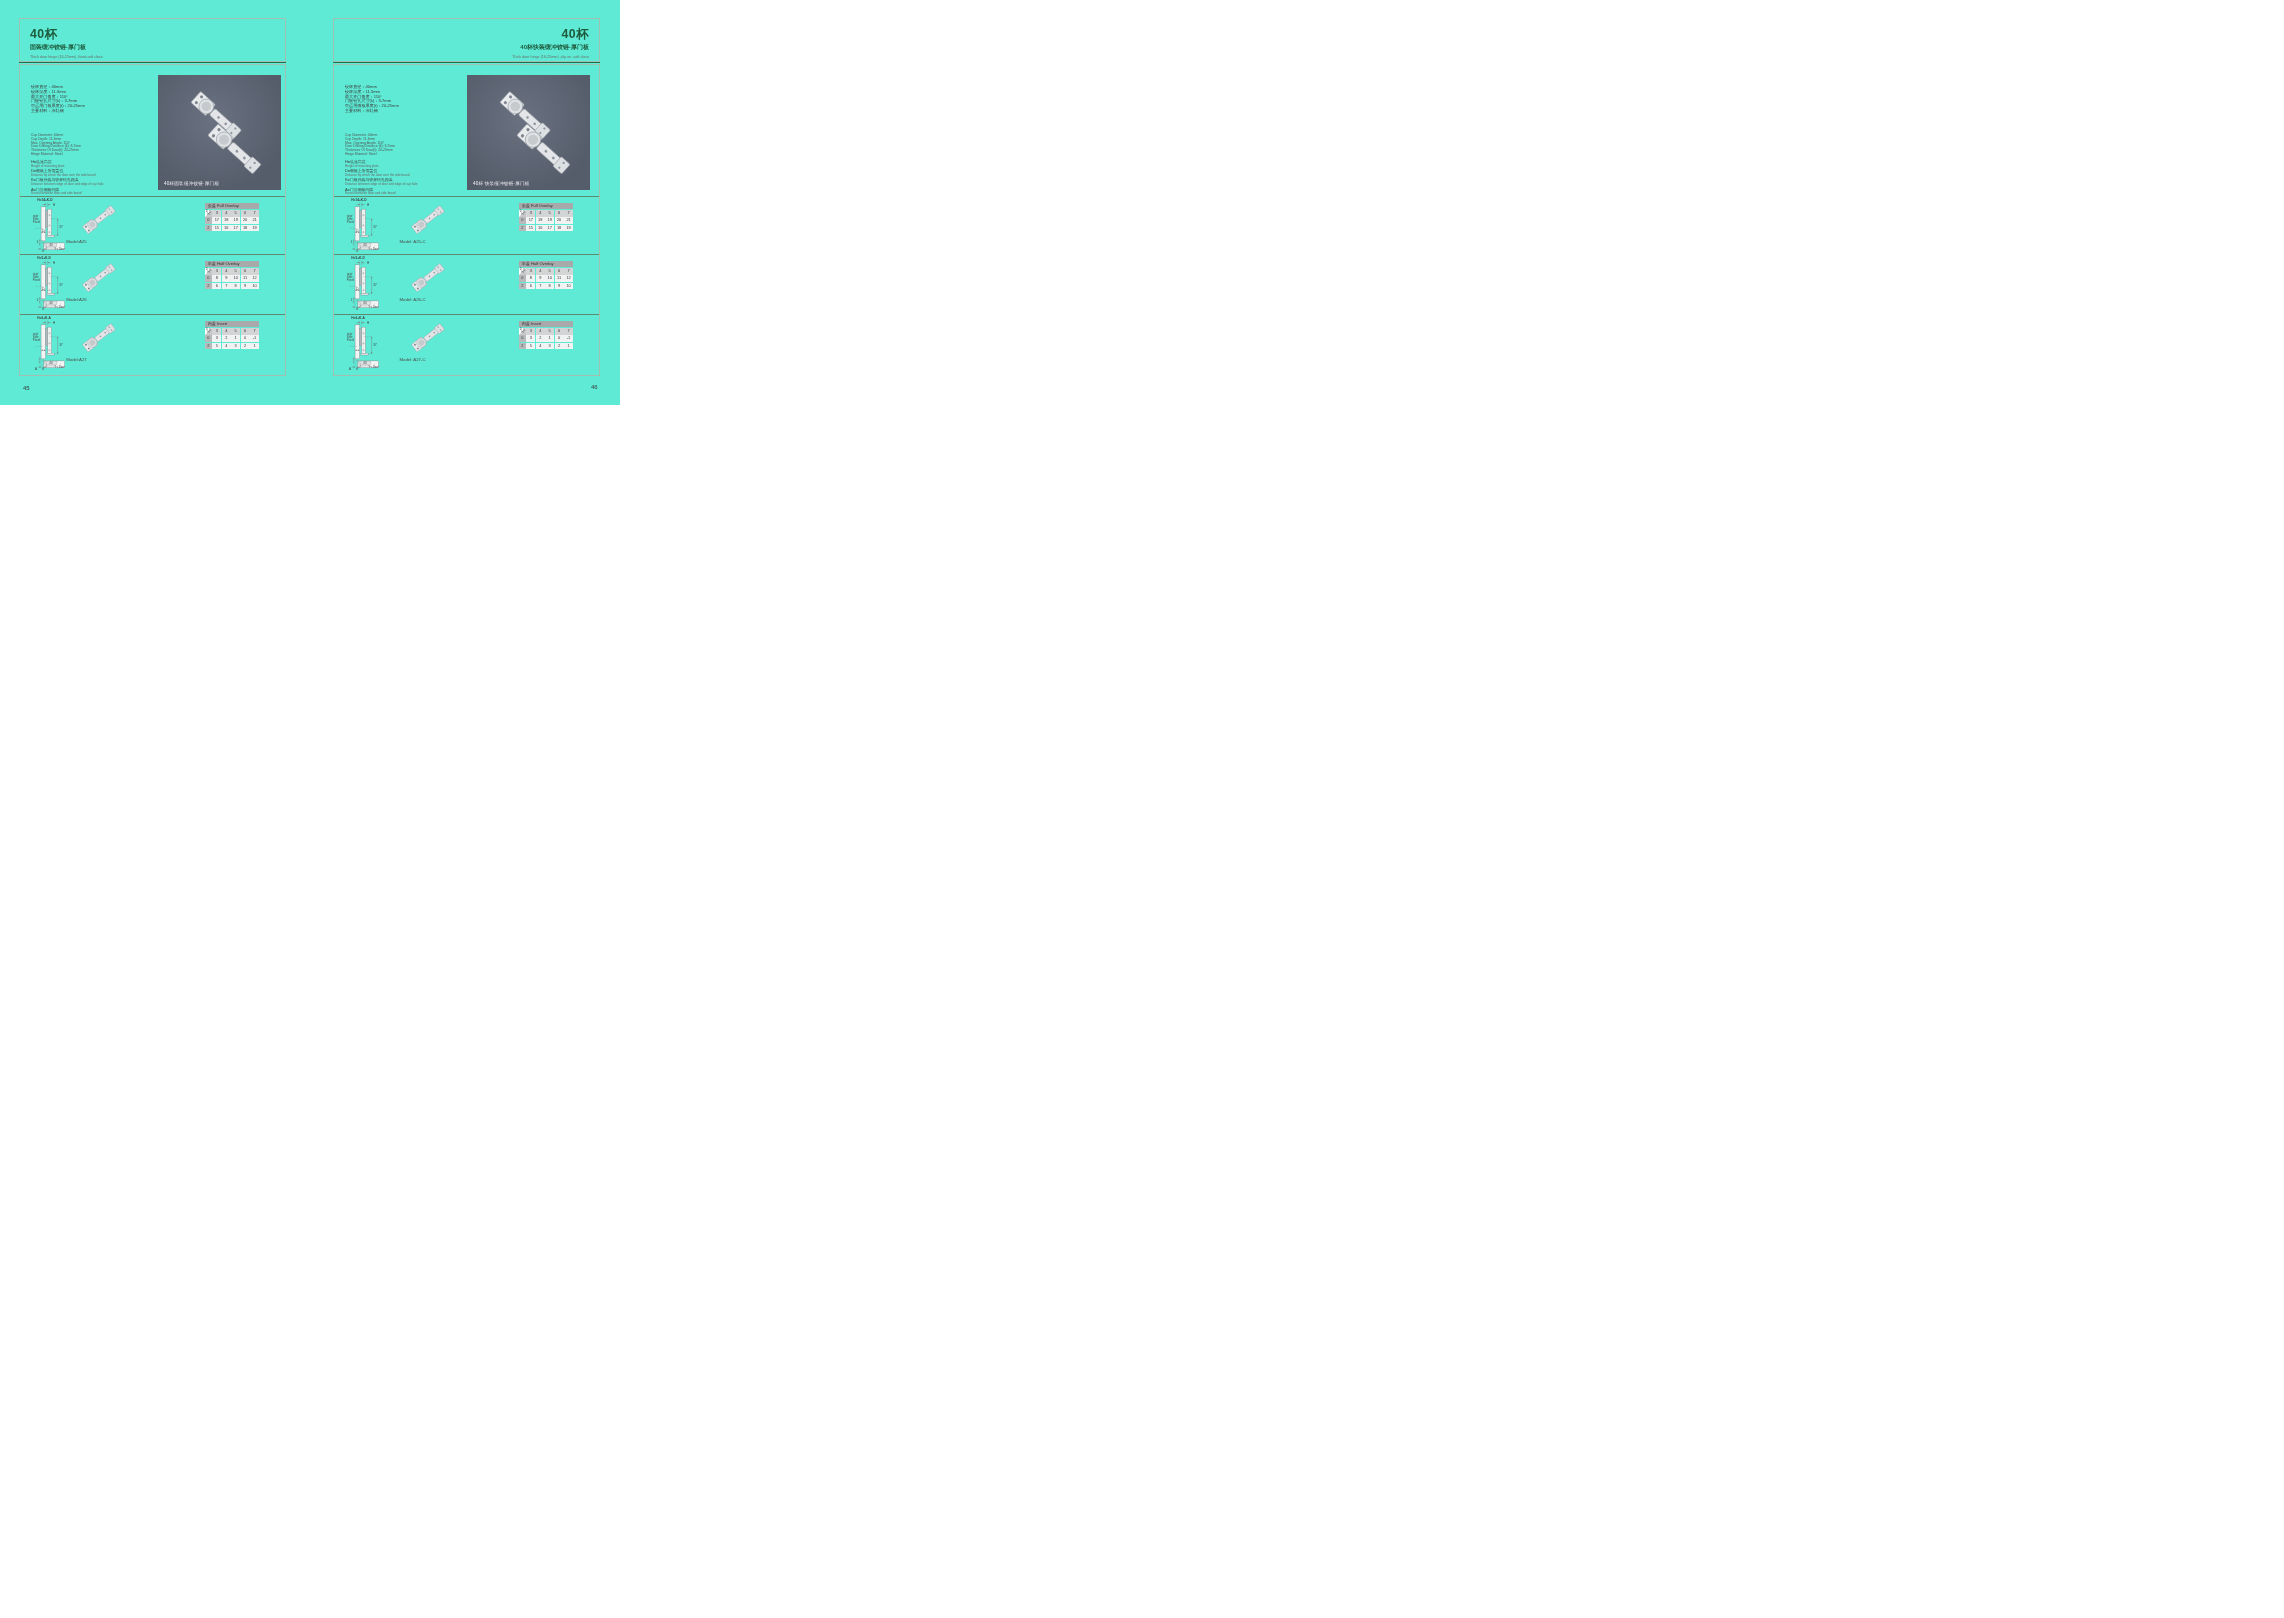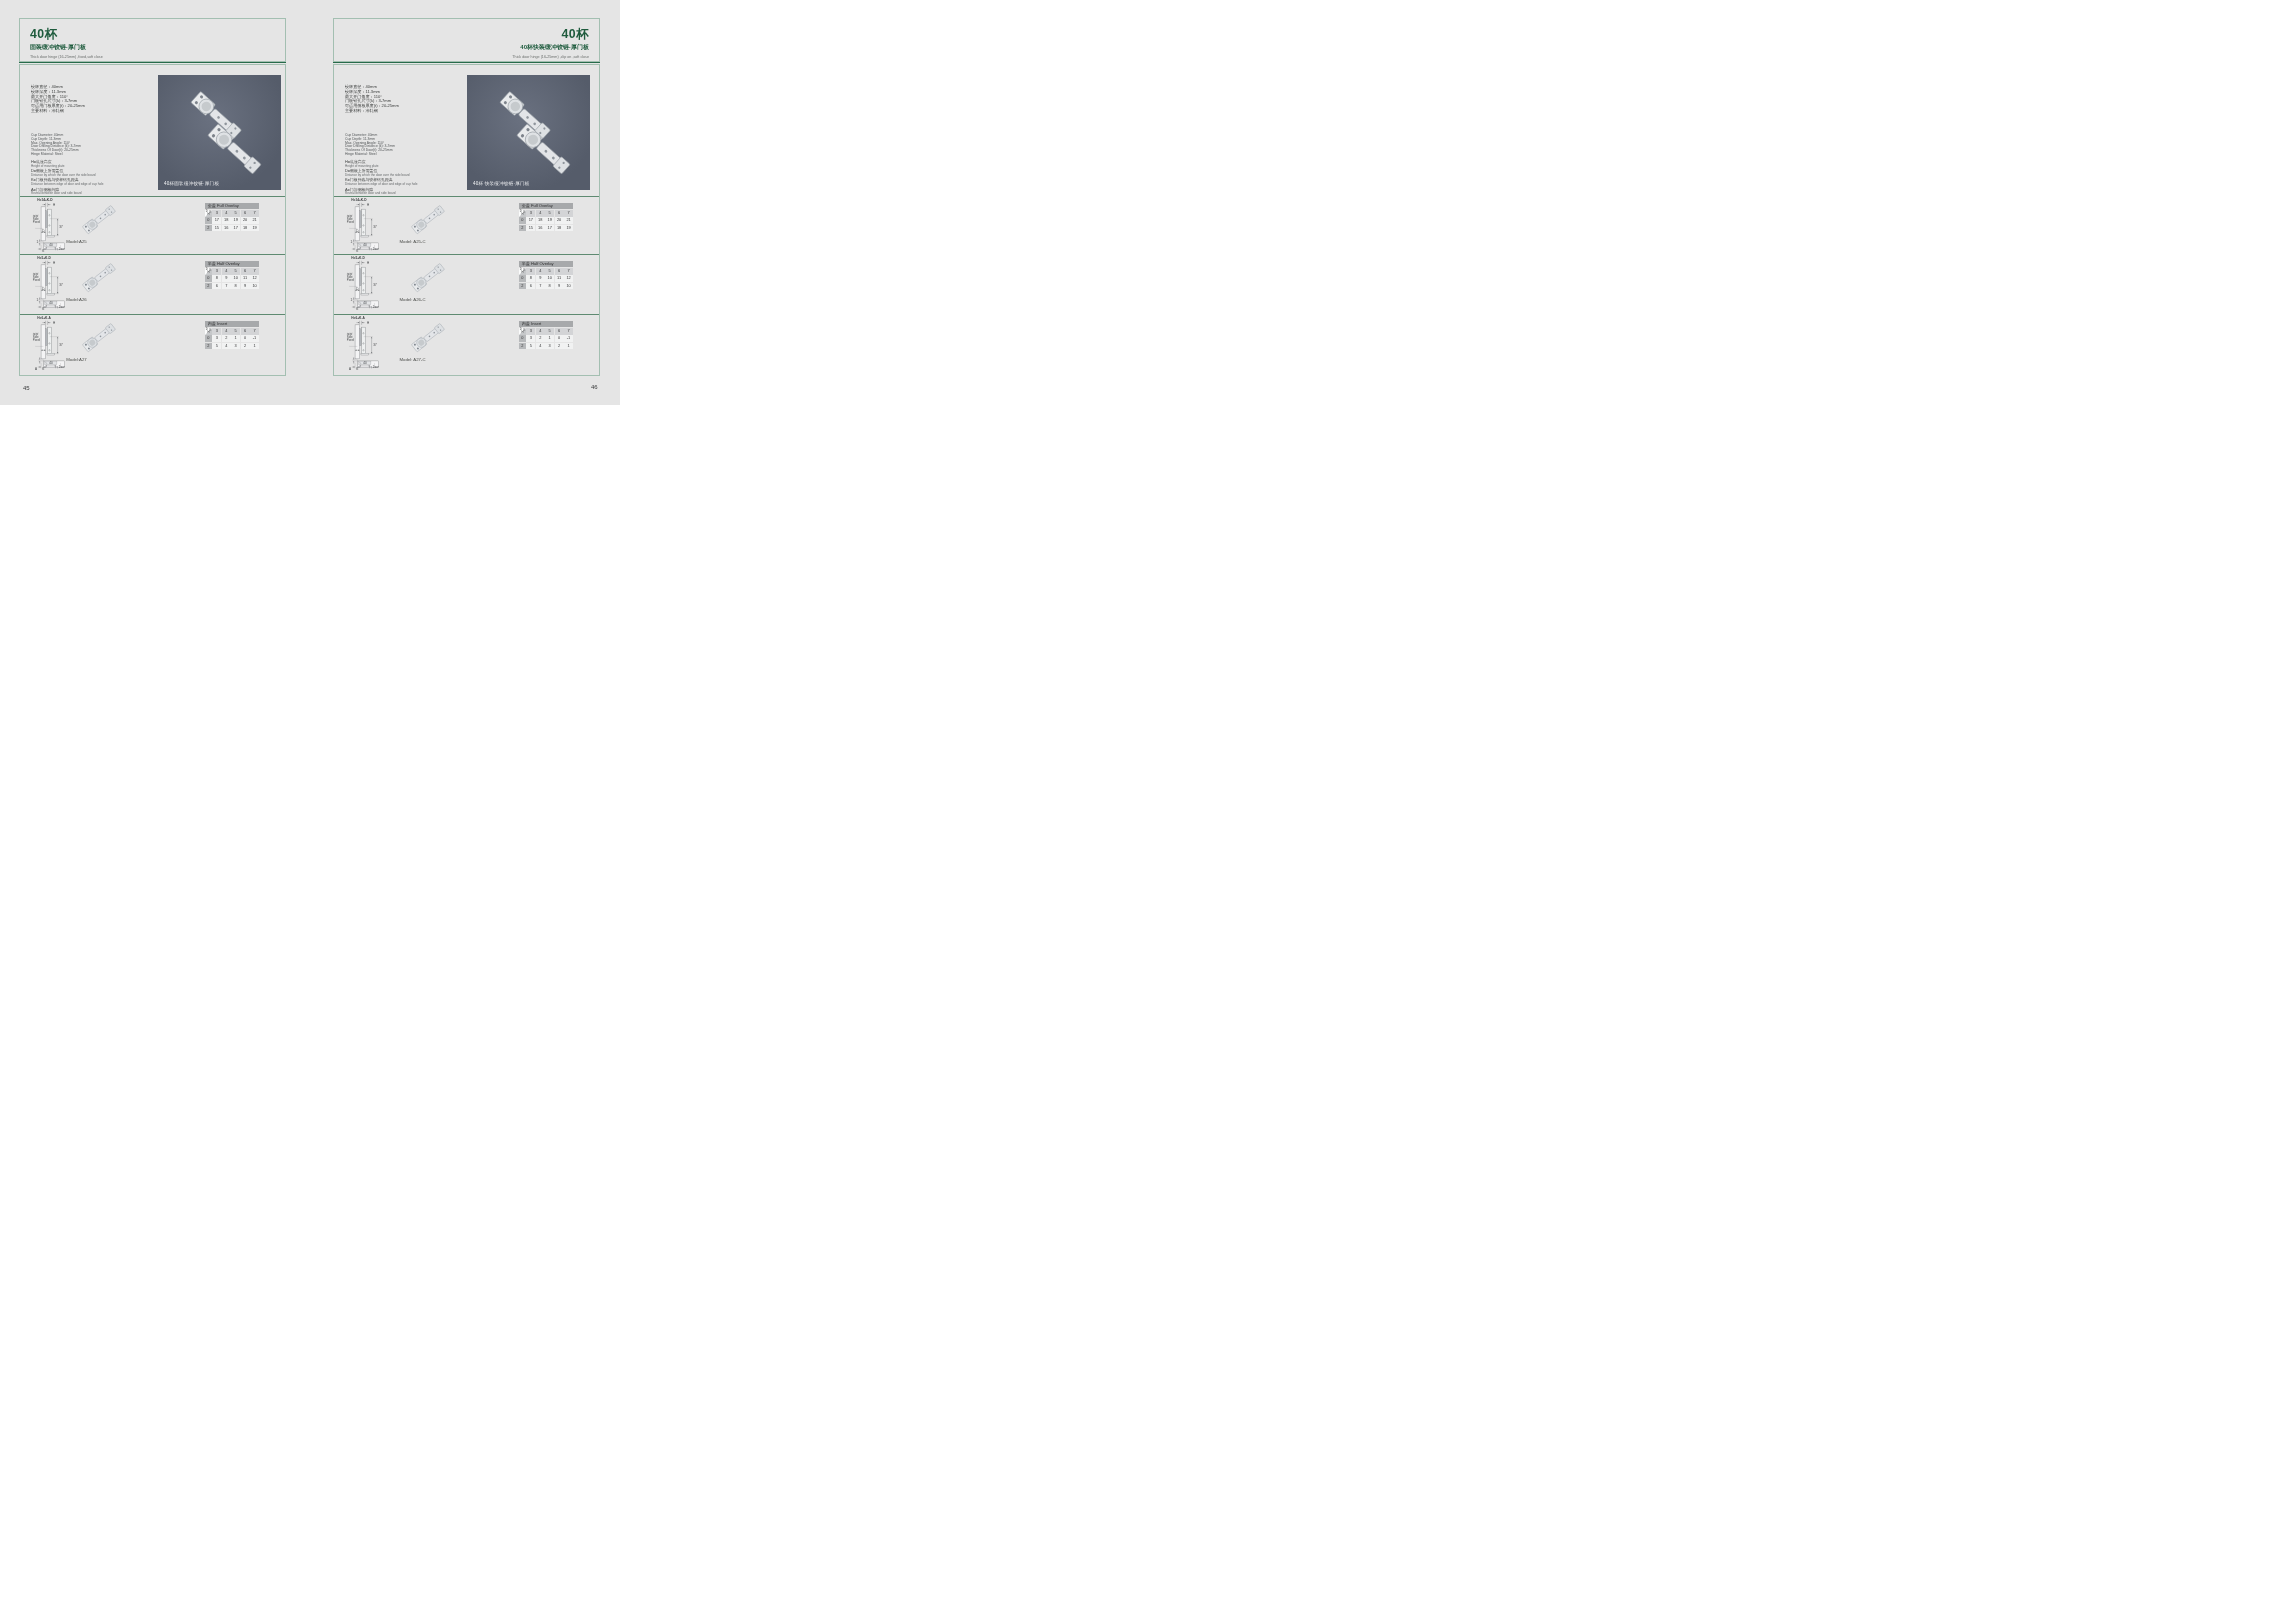--- a/index.html
+++ b/index.html
@@ -1,21 +1,21 @@
 <!DOCTYPE html>
 <html style="--green: #1e5b3d; --border: #a3bfb1; --divider: #276a4a; --sep: #5e8a71; --tblhead: #a7a9ab;font-size:7.3px"><head>
 <meta charset="utf-8">
 <style>
   :root{
     --green:#1e5b3d; --border:#a3bfb1; --divider:#276a4a; --sep:#5e8a71;
     --tblhead:#a7a9ab;
   }
   html,body{margin:0;padding:0;background:#ffffff;}
   body{font-family:"Liberation Sans","DejaVu Sans",sans-serif;}
-  .sheet{position:relative;width:620px;height:405px;background:#e5e5e5;overflow:hidden;}
+  .sheet{position:relative;width:620px;height:405px;background:#5eead4;overflow:hidden;}
 
   .page{position:absolute;top:18px;width:267px;height:359px;}
   .page--left{left:19px;}
   .page--right{left:333px;}
 
   
   .title-box{position:relative;height:44px;border:0.5px solid var(--border);box-sizing:border-box;padding:8.7px 10px 0 10px;}
   .page--right .title-box{text-align:right;}
   .t-main{font-size:12.3px;font-weight:bold;color:var(--green);letter-spacing:0.5px;line-height:12.8px;}
   .t-sub{font-size:6px;color:var(--green);margin-top:2.3px;font-weight:bold;}

